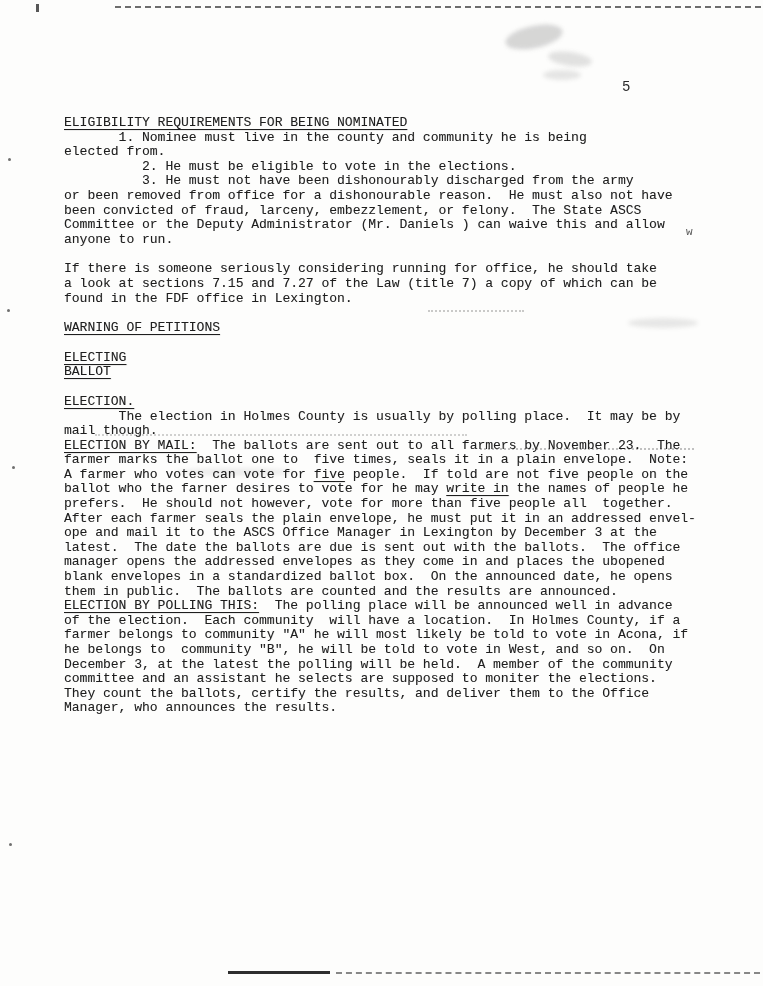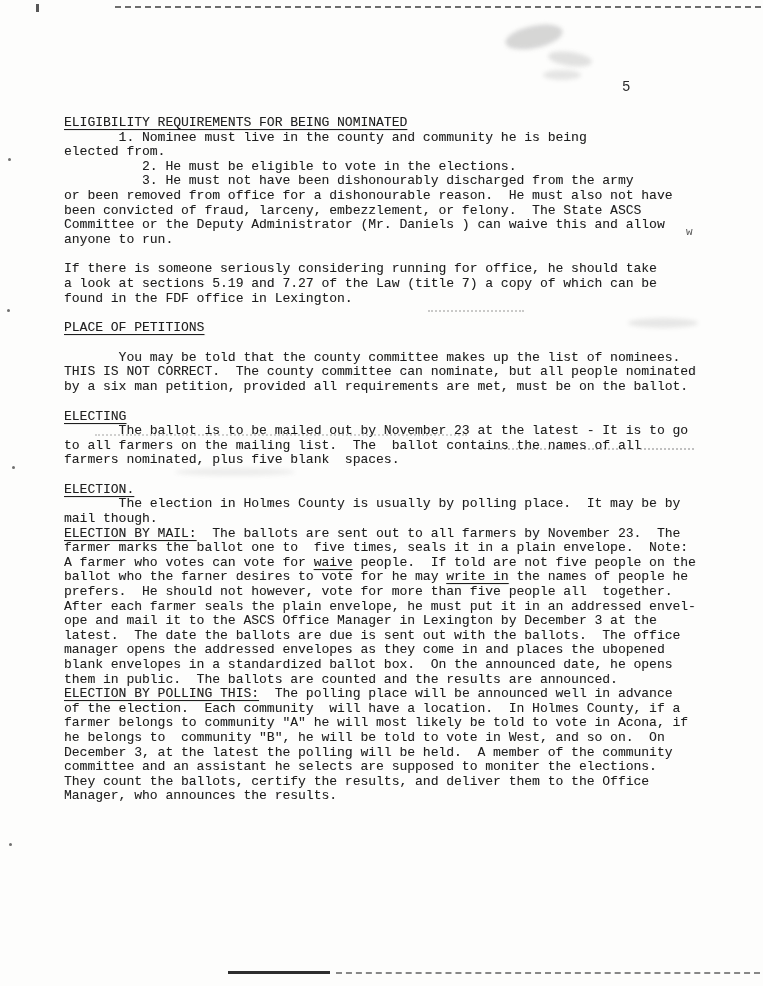--- a/index.html
+++ b/index.html
@@ -86,48 +86,43 @@
       <div><span class="u">ELIGIBILITY REQUIREMENTS FOR BEING NOMINATED</span></div>
       <div class="block">       1. Nominee must live in the county and community he is being
 elected from.
           2. He must be eligible to vote in the elections.
           3. He must not have been dishonourably discharged from the army
 or been removed from office for a dishonourable reason.  He must also not have
 been convicted of fraud, larceny, embezzlement, or felony.  The State ASCS
 Committee or the Deputy Administrator (Mr. Daniels ) can waive this and allow
 anyone to run.</div>
       <div class="block mt">If there is someone seriously considering running for office, he should take
-a look at sections 5.19 and 7.27 of the Law (title 7) a copy of which can be
+a look at sections 7.15 and 7.27 of the Law (title 7) a copy of which can be
 found in the FDF office in Lexington.</div>
     </div>
 
     <div class="sect">
-      <div><span class="u">PLACE OF PETITIONS</span></div>
+      <div><span class="u">WARNING OF PETITIONS</span></div>
     </div>
 
     <div class="sect">
-      <div class="block">       You may be told that the county committee makes up the list of nominees.
-THIS IS NOT CORRECT.  The county committee can nominate, but all people nominated
-by a six man petition, provided all requirements are met, must be on the ballot.</div>
     </div>
 
     <div class="sect">
       <div><span class="u">ELECTING</span></div>
-      <div class="block">       The ballot is to be mailed out by November 23 at the latest - It is to go
-to all farmers on the mailing list.  The  ballot contains the names of all
-farmers nominated, plus five blank  spaces.</div>
+      <div><span class="u">BALLOT</span></div>
     </div>
 
     <div class="sect">
       <div><span class="u">ELECTION.</span></div>
       <div class="block">       The election in Holmes County is usually by polling place.  It may be by
 mail though.</div>
       <div class="block"><span class="u">ELECTION BY MAIL:</span><span>  The ballots are sent out to all farmers by November 23.  The
 farmer marks the ballot one to  five times, seals it in a plain envelope.  Note:
-A farmer who votes can vote for </span><span class="u">waive</span><span> people.  If told are not five people on the
+A farmer who votes can vote for </span><span class="u">five</span><span> people.  If told are not five people on the
 ballot who the farner desires to vote for he may </span><span class="u">write in</span><span> the names of people he
 prefers.  He should not however, vote for more than five people all  together.
 After each farmer seals the plain envelope, he must put it in an addressed envel-
 ope and mail it to the ASCS Office Manager in Lexington by December 3 at the
 latest.  The date the ballots are due is sent out with the ballots.  The office
 manager opens the addressed envelopes as they come in and places the ubopened
 blank envelopes in a standardized ballot box.  On the announced date, he opens
 them in public.  The ballots are counted and the results are announced.</span></div>
       <div class="block"><span class="u">ELECTION BY POLLING THIS:</span><span>  The polling place will be announced well in advance
 of the election.  Each community  will have a location.  In Holmes County, if a

